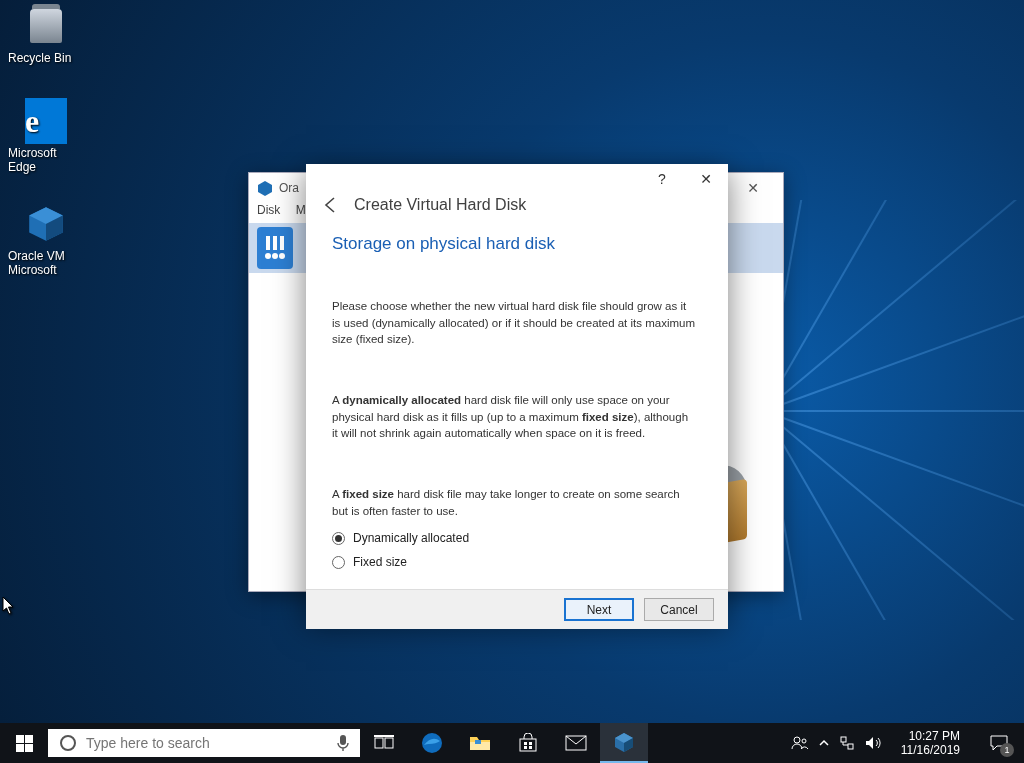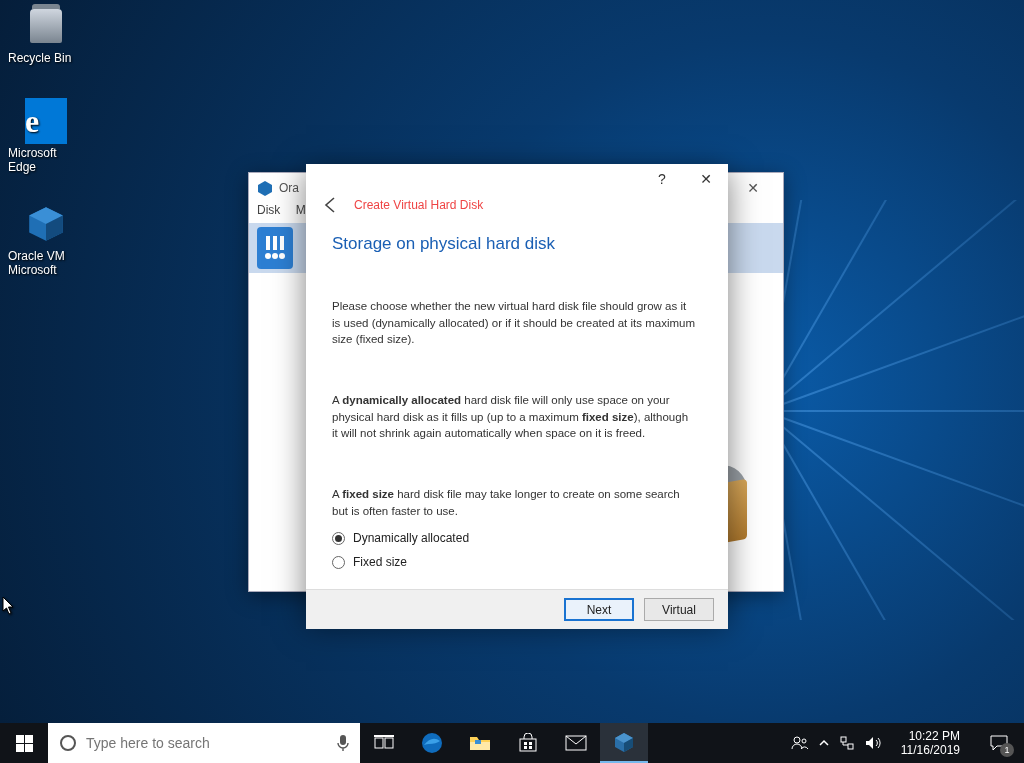--- a/index.html
+++ b/index.html
@@ -47,39 +47,39 @@
   .vb-mgr .content { position:absolute; right:16px; bottom:16px; width:90px; height:90px; }
   .vb-mgr .content .box { width:70px; height:60px; background:linear-gradient(#d9a85a,#b07a2e); transform: skewY(-10deg); border-radius:4px; position:relative; }
   .vb-mgr .content .wrench { position:absolute; top:-20px; left:20px; width:50px; height:50px; background: #9aa0a6; border-radius:50% 50% 10% 10%; transform:rotate(30deg);}
 
   
   .wizard { position:absolute; left:306px; top:164px; width:422px; height:456px; background:#fff; box-shadow: 0 6px 30px rgba(0,0,0,.5); display:flex; flex-direction:column; }
   .wizard .wtitlebar { height:38px; display:flex; align-items:center; justify-content:flex-end; }
   .wizard .wtitlebar .tbtn { width:44px; height:30px; text-align:center; line-height:30px; font-size:14px; color:#333; }
   .wizard .header { display:flex; align-items:center; padding:0 20px 4px 14px; }
   .wizard .back { width:22px; height:22px; margin-right:12px; display:flex; align-items:center; justify-content:center;}
-  .wizard .htitle { font-size:12px; color:#ef4444; }
+  .wizard .htitle { font-size:16px; color:#404040; }
   .wizard .body { padding: 14px 32px 10px 26px; flex:1; }
   .wizard h2 { color:#1a5fb4; font-weight:400; font-size:17px; margin-bottom:18px; }
   .wizard p { font-size:11.5px; color:#333; line-height:1.45; margin-bottom:12px;margin-top:44px; }
   .wizard .opts { margin-top:6px; }
   .wizard .opt { display:flex; align-items:center; font-size:12px; color:#222; margin-bottom:10px; cursor:pointer; }
   .wizard .radio { width:13px; height:13px; border:1px solid #666; border-radius:50%; margin-right:8px; position:relative; }
   .wizard .radio.checked::after { content:""; position:absolute; left:2px; top:2px; width:7px; height:7px; background:#333; border-radius:50%; }
   .wizard .footer { height:44px; background:#f0f0f0; border-top:1px solid #ddd; display:flex; align-items:center; justify-content:flex-end; padding:8px 14px; gap:10px; }
   .wizard .btn { min-width:70px; height:23px; font-size:12px; background:#e8e8e8; border:1px solid #aaa; color:#222; padding:0 12px; cursor:pointer; }
   .wizard .btn.primary { border:2px solid #1a73d1; background:#eaf2fb; }
 
   b { font-weight:600; }
 
   
   .taskbar { position:absolute; left:0; right:0; bottom:0; height:40px; background:#101318; display:flex; align-items:center; color:#fff; font-size:12px; }
   .taskbar .start { width:48px; height:40px; display:flex; align-items:center; justify-content:center; }
   .taskbar .start svg { width:17px; height:17px; }
-  .taskbar .search { flex:0 0 312px; height:40px; background:#fff; color:#777; display:flex; align-items:center; padding:0 10px 0 12px; gap:10px; }
+  .taskbar .search { flex:0 0 312px; height:28px; background:#fff; color:#777; display:flex; align-items:center; padding:0 10px 0 12px; gap:10px; }
   .taskbar .search .circ { width:16px;height:16px;border:2px solid #555;border-radius:50%; }
   .taskbar .search input { border:none; outline:none; flex:1; font-size:14px; color:#666; background:transparent; }
   .taskbar .search .mic { width:14px; height:18px; }
   .taskbar .tb-icon { width:48px; height:40px; display:flex; align-items:center; justify-content:center; }
   .taskbar .tb-icon.active { background:#2a313a; border-bottom:2px solid #76b9ed;}
   .taskbar .spacer { flex:1; }
   .taskbar .tray { display:flex; align-items:center; gap:10px; padding-right:4px; }
   .taskbar .clock { text-align:right; line-height:1.2; font-size:12px; padding:0 8px; }
   .taskbar .notif { width:42px; height:40px; display:flex; align-items:center; justify-content:center; position:relative;}
   .taskbar .notif .badge { position:absolute; right:6px; bottom:6px; width:14px; height:14px; border-radius:50%; background:#555; color:#fff; font-size:9px; line-height:14px; text-align:center;}
@@ -190,21 +190,21 @@
         <span>Dynamically allocated</span>
       </div>
       <div class="opt">
         <span class="radio"></span>
         <span>Fixed size</span>
       </div>
     </div>
   </div>
   <div class="footer">
     <button class="btn primary">Next</button>
-    <button class="btn">Virtual</button>
+    <button class="btn">Cancel</button>
   </div>
 </div>
 
 <div class="taskbar">
   <div class="start">
     <svg viewBox="0 0 17 17">
       <rect x="0" y="0" width="8" height="8" fill="#fff"></rect>
         <rect x="9" y="0" width="8" height="8" fill="#fff"></rect>
       <rect x="0" y="9" width="8" height="8" fill="#fff"></rect>
         <rect x="9" y="9" width="8" height="8" fill="#fff"></rect>
@@ -275,21 +275,21 @@
     <svg width="16" height="16" viewBox="0 0 16 16">
         <rect x="2" y="2" width="5" height="5" stroke="#fff" fill="none"></rect>
         <rect x="9" y="9" width="5" height="5" stroke="#fff" fill="none"></rect>
         <path d="M4 7 v3 h5" stroke="#fff" fill="none"></path>
       </svg>
     <svg width="18" height="14" viewBox="0 0 18 14">
         <path d="M1 5 h3 l4 -4 v12 l-4 -4 h-3 z" fill="#fff"></path>
         <path d="M11 4 a4 4 0 0 1 0 6 M13 2 a7 7 0 0 1 0 10" stroke="#fff" fill="none"></path>
       </svg>
     <div class="clock">
-      <div>10:22 PM</div>
+      <div>10:27 PM</div>
       <div>11/16/2019</div>
     </div>
     <div class="notif">
       <svg width="20" height="18" viewBox="0 0 20 18">
           <path d="M2 2 h16 v10 h-10 l-4 4 v-4 h-2 z" stroke="#fff" fill="none"></path>
         </svg>
       <div class="badge">1</div>
     </div>
   </div>
 </div>

